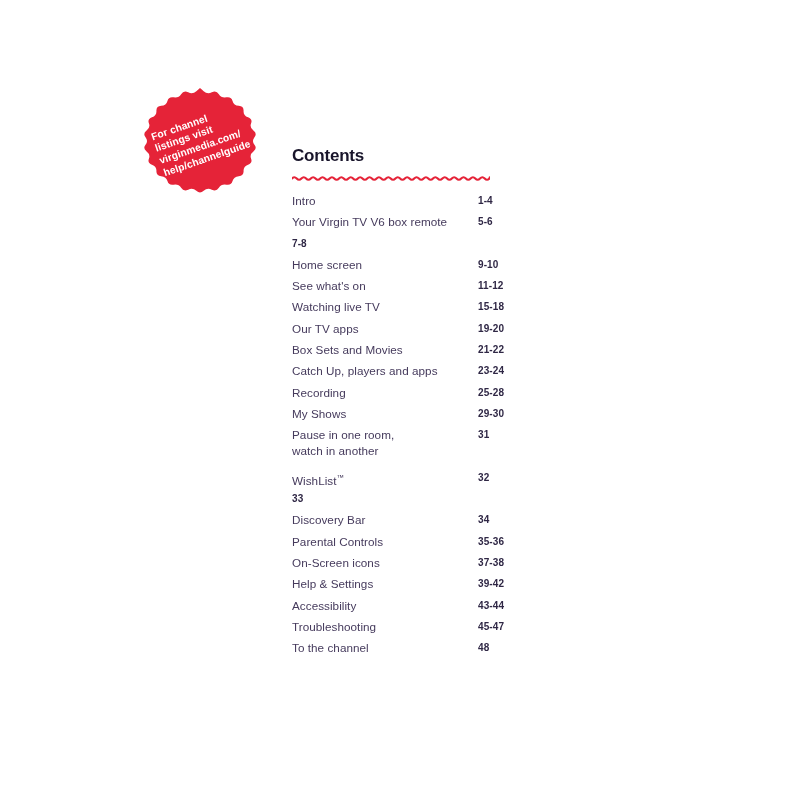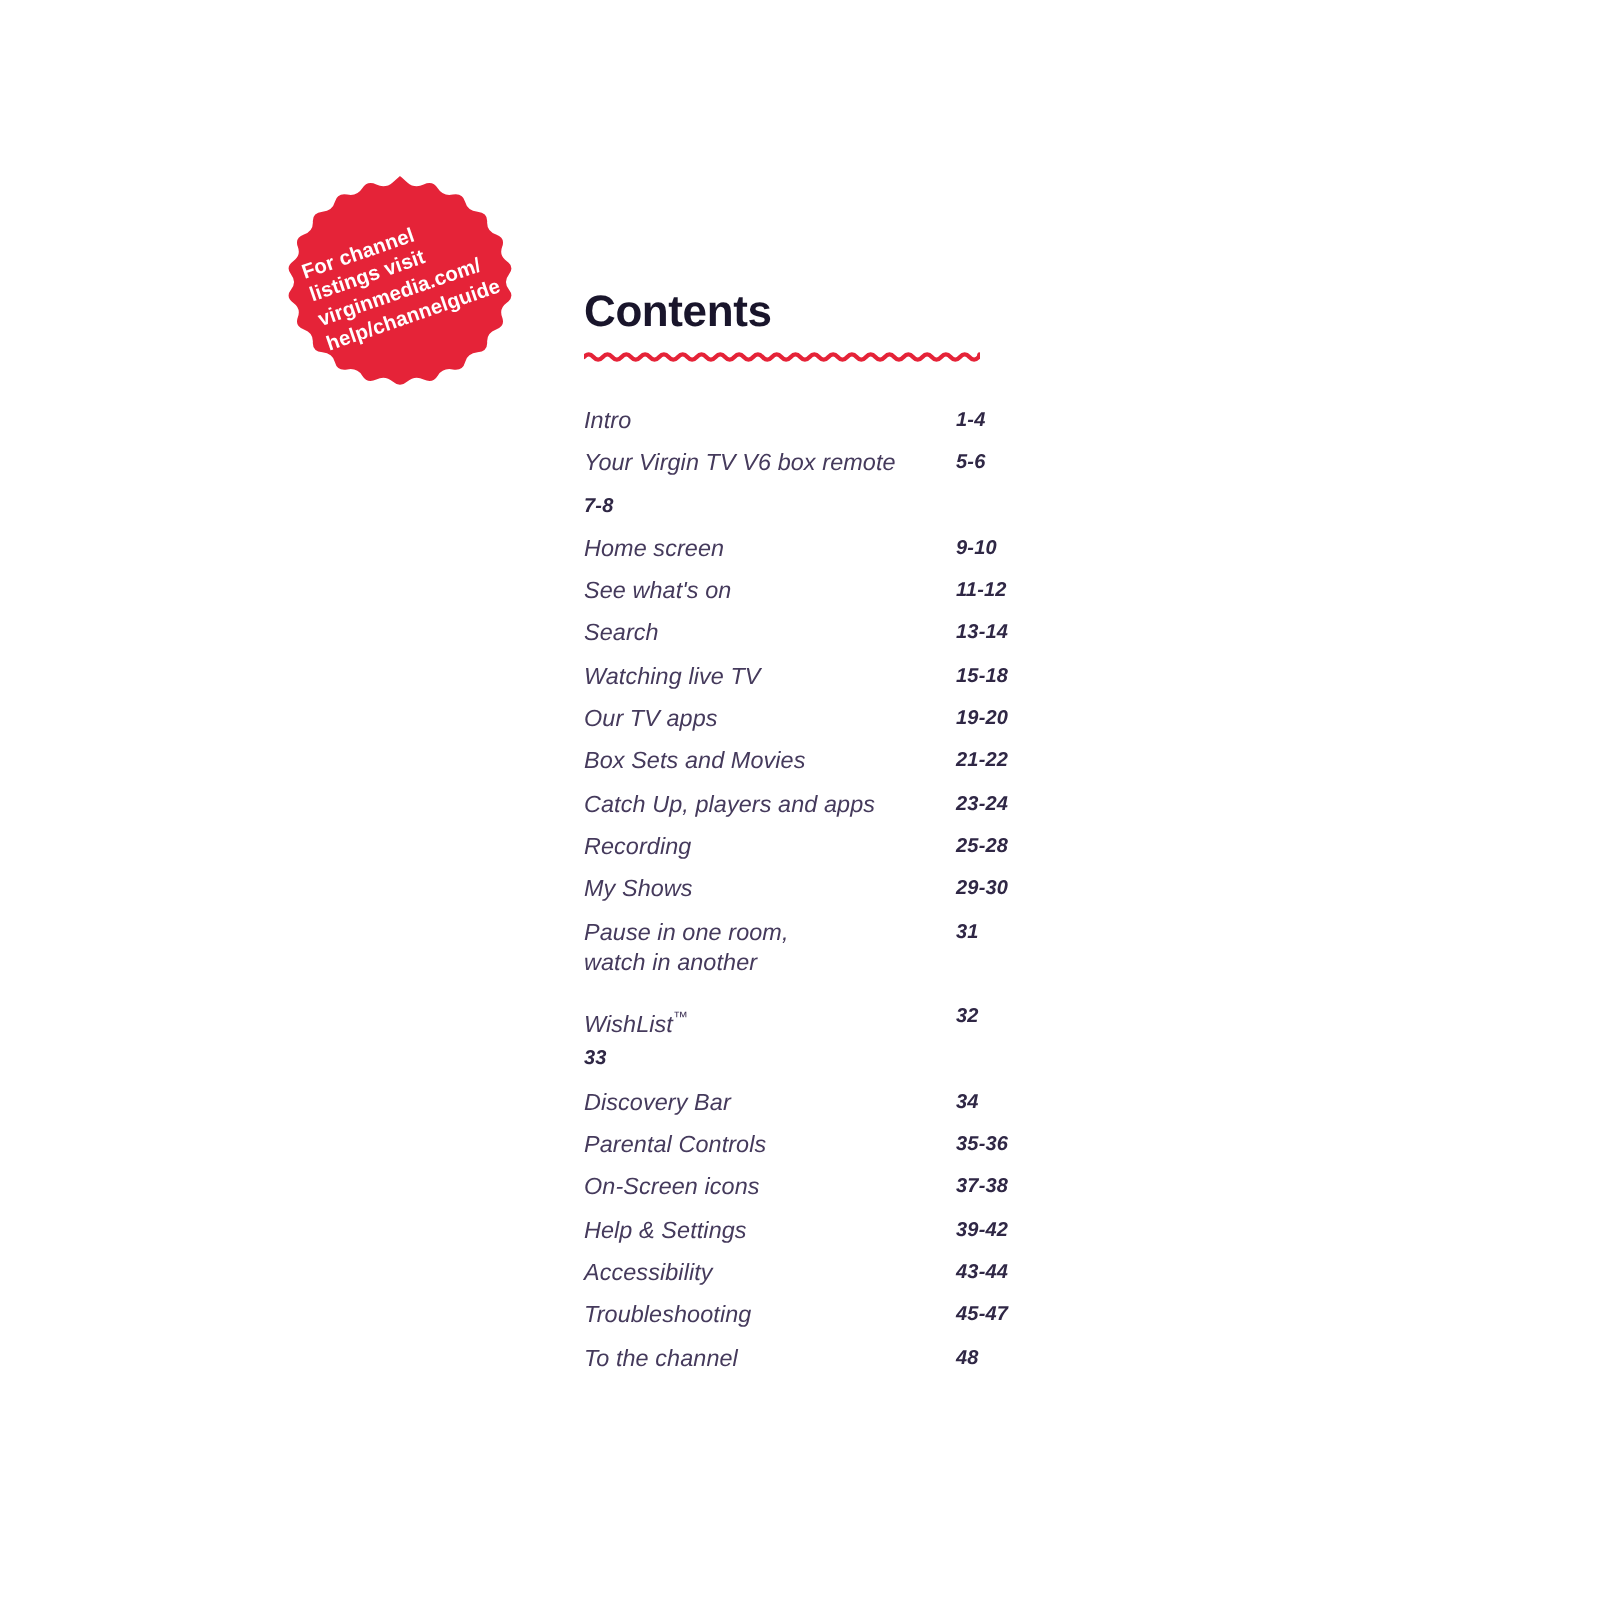--- a/index.html
+++ b/index.html
@@ -43,37 +43,36 @@
   }
   #badge-lines div { display:block; }
 
   
   #contents {
     position:absolute;
     left:292px; top:146px;
     width:300px;
   }
   #contents-title {
-    font-size:22px;
+    font-size:17px;
     font-weight:bold;
     color:#19152b;
     letter-spacing:-0.2px;
     line-height:20px;
   }
   #wave {
     margin-top:8px;
     width:198px; height:9px;
     display:block;
   }
 
   
   #toc {
-    margin-top:20px;
+    margin-top:10px;
     list-style:none;
-    font-style:italic;
   }
   .toc-row {
     display:flex;
     align-items:flex-start;
     height:21.3px;
   }
   .toc-row.two-line { height:42.6px; }
   .toc-title {
     width:186px;
     flex:0 0 186px;
@@ -130,24 +129,20 @@
         </li>
         <li class="toc-row">
           <span class="toc-title">Home screen</span>
           <span class="toc-page">9-10</span>
         </li>
         <li class="toc-row">
           <span class="toc-title">See what's on</span>
           <span class="toc-page">11-12</span>
         </li>
         <li class="toc-row">
-          <span class="toc-title">Search</span>
-          <span class="toc-page">13-14</span>
-        </li>
-        <li class="toc-row">
           <span class="toc-title">Watching live TV</span>
           <span class="toc-page">15-18</span>
         </li>
         <li class="toc-row">
           <span class="toc-title">Our TV apps</span>
           <span class="toc-page">19-20</span>
         </li>
         <li class="toc-row">
           <span class="toc-title">Box Sets and Movies</span>
           <span class="toc-page">21-22</span>

